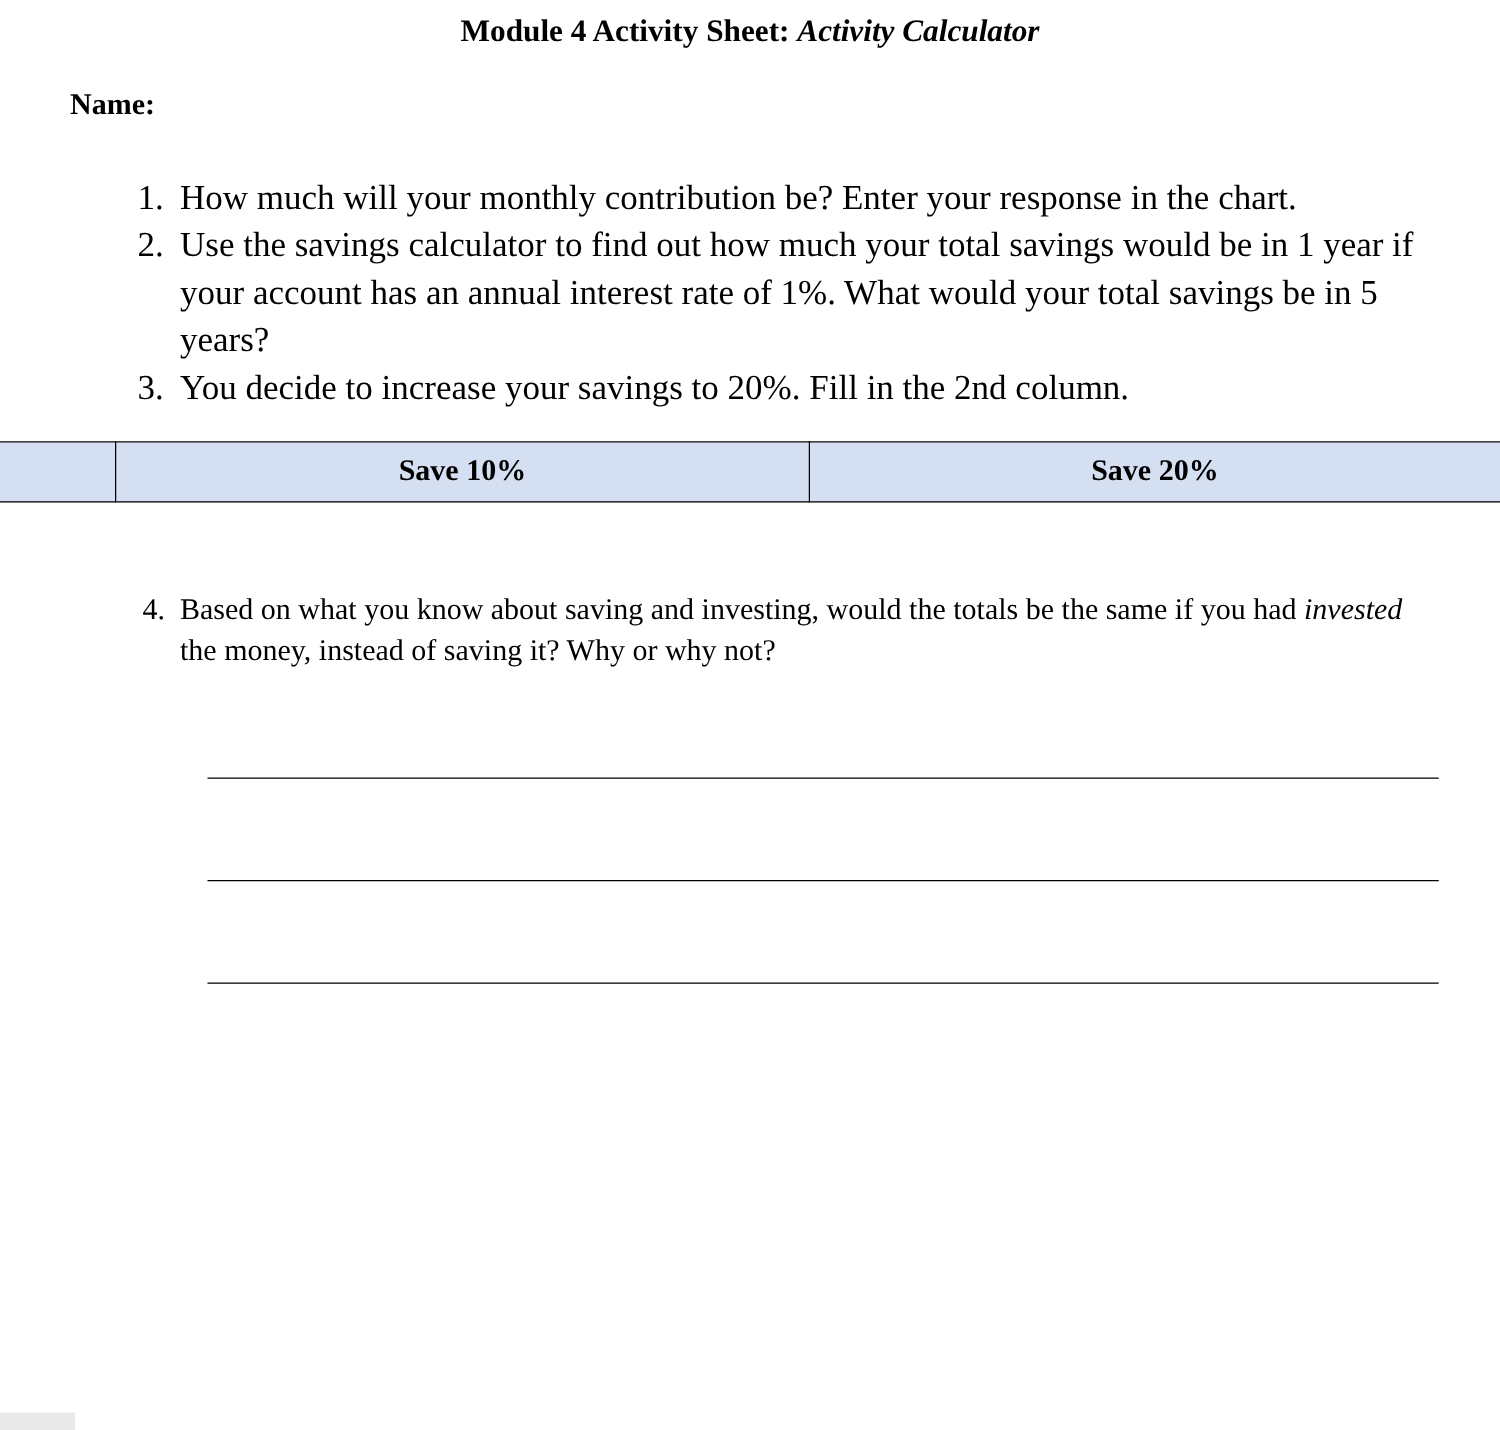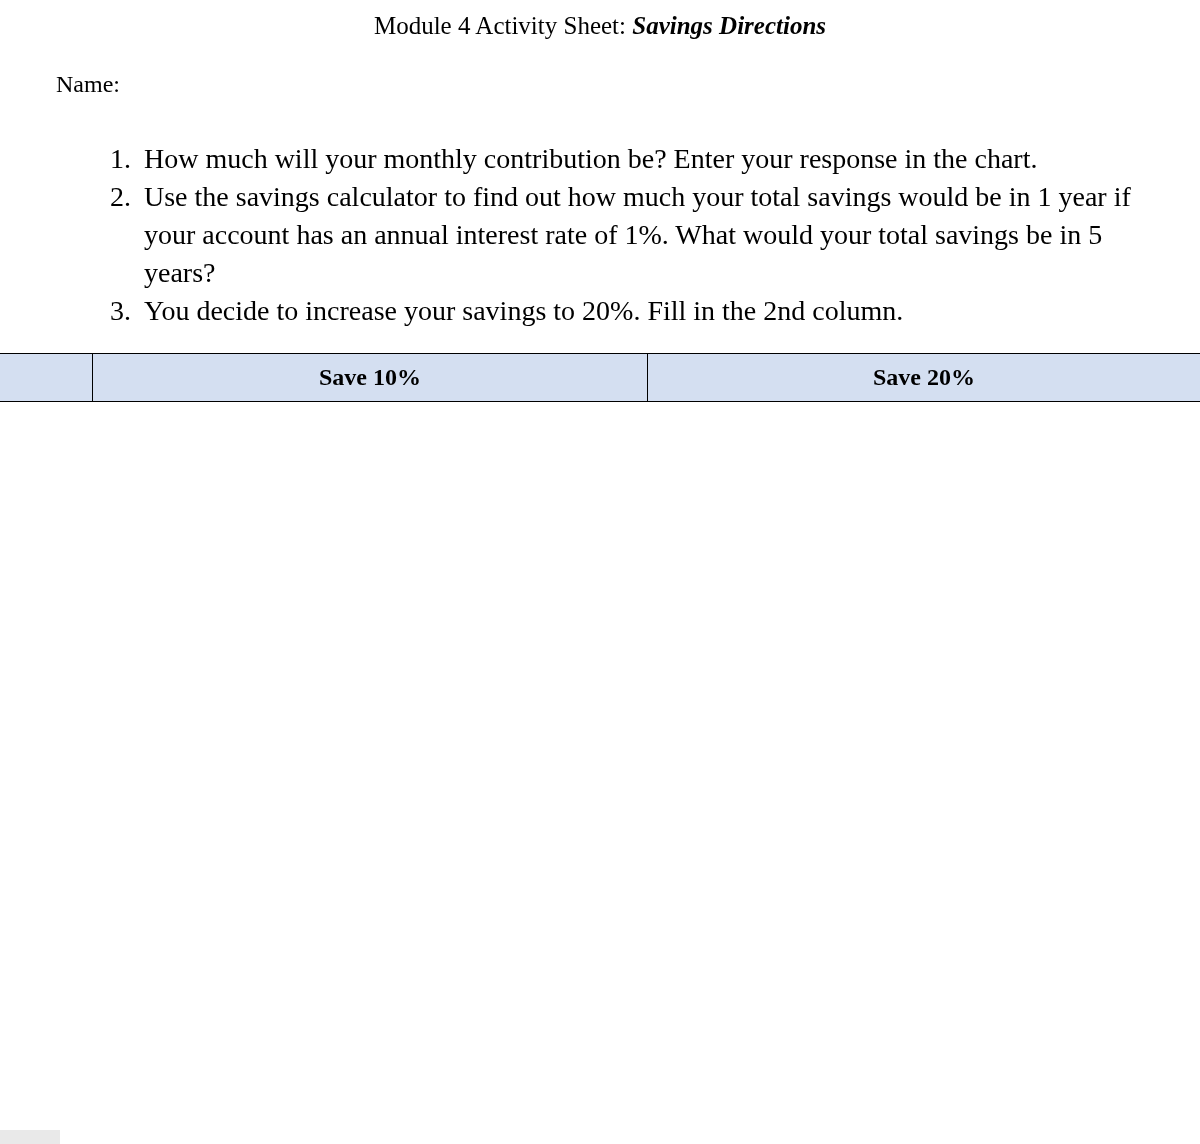--- a/index.html
+++ b/index.html
@@ -12,28 +12,28 @@
     width: 1200px;
   }
   .page {
     padding: 12px 56px 120px 56px;
   }
   .title {
     text-align: center;
     font-size: 25px;
     margin: 0 0 28px 0;
   }
-  .title .bold { font-weight: normal; }
+  .title .bold { font-weight: bold; }
   .title .ital { font-style: italic; font-weight: bold; }
   .line {
     font-size: 24px;
     margin: 0 0 14px 0;
     line-height: 1.35;
   }
-  .line .bold { font-weight: normal; text-align: right; }
+  .line .bold { font-weight: bold; text-align: right; }
   .name-input {
     display: inline-block;
     border: none;
     outline: none;
     font-family: inherit;
     font-size: 24px;
     width: 500px;
     padding: 0;
     margin: 0;
   }
@@ -118,21 +118,21 @@
     height: 14px;
     background: #e9e9e9;
   }
 </style>
 </head>
 <body>
 
 <div class="page">
 
   <div class="title">
-    <span class="bold">Module 4 Activity Sheet: </span><span class="ital">Savings Directions</span>
+    <span class="bold">Module 4 Activity Sheet: </span><span class="ital">Activity Calculator</span>
   </div>
 
   <p class="line">
     <span class="bold">Name:</span>
     <input class="name-input" type="text" value="" style="">
   </p>
 
 
   <div class="scenario-block">
 
@@ -150,16 +150,29 @@
           <th></th>
           <th>Save 10%</th>
           <th>Save 20%</th>
         </tr>
       </thead>
       <tbody>
       </tbody>
     </table>
   </div>
 
+  <div class="q4-wrap">
+    <ol class="q4" start="4">
+      <li>
+        <span>Based on what you know about saving and investing, would the totals be the same if you had </span><span class="ital-word">invested</span><span> the money, instead of saving it? Why or why not?</span>
+      </li>
+    </ol>
+
+    <div class="answer-lines">
+      <input type="text" class="answer-line" value="" style="">
+      <input type="text" class="answer-line" value="" style="">
+      <input type="text" class="answer-line" value="" style="">
+    </div>
+  </div>
 
 </div>
 
 <div class="footer-edge"></div>
 
 </body></html>

